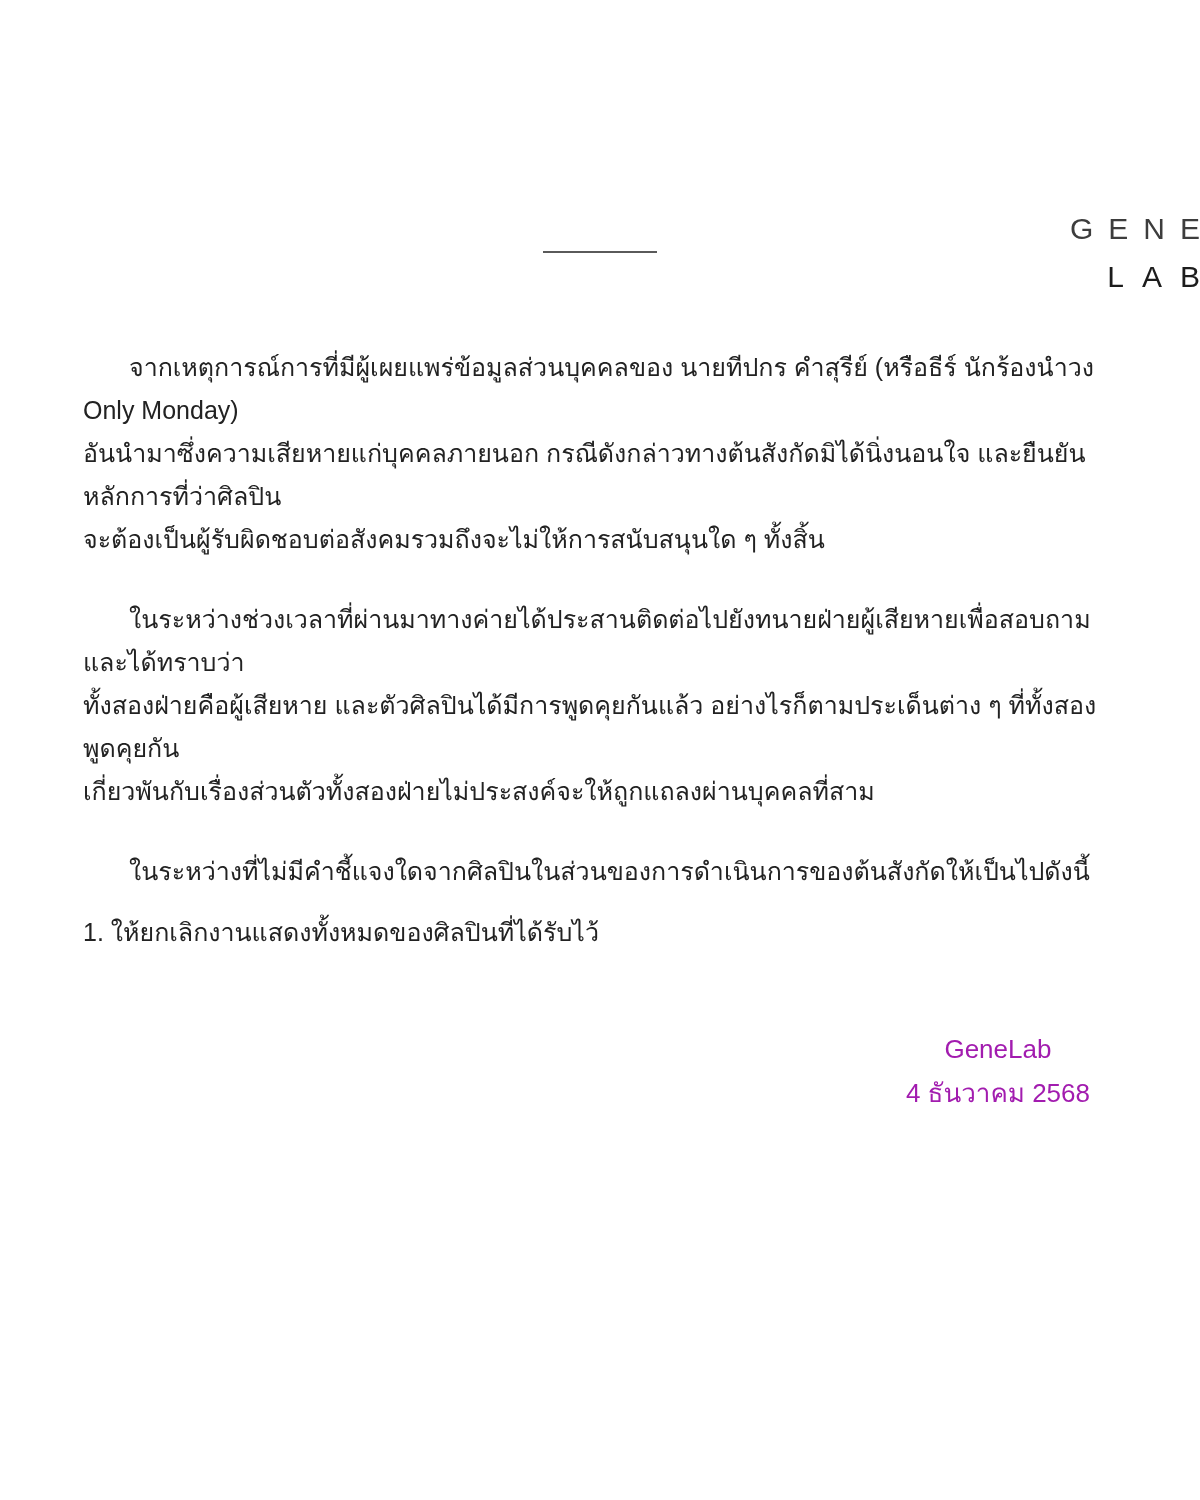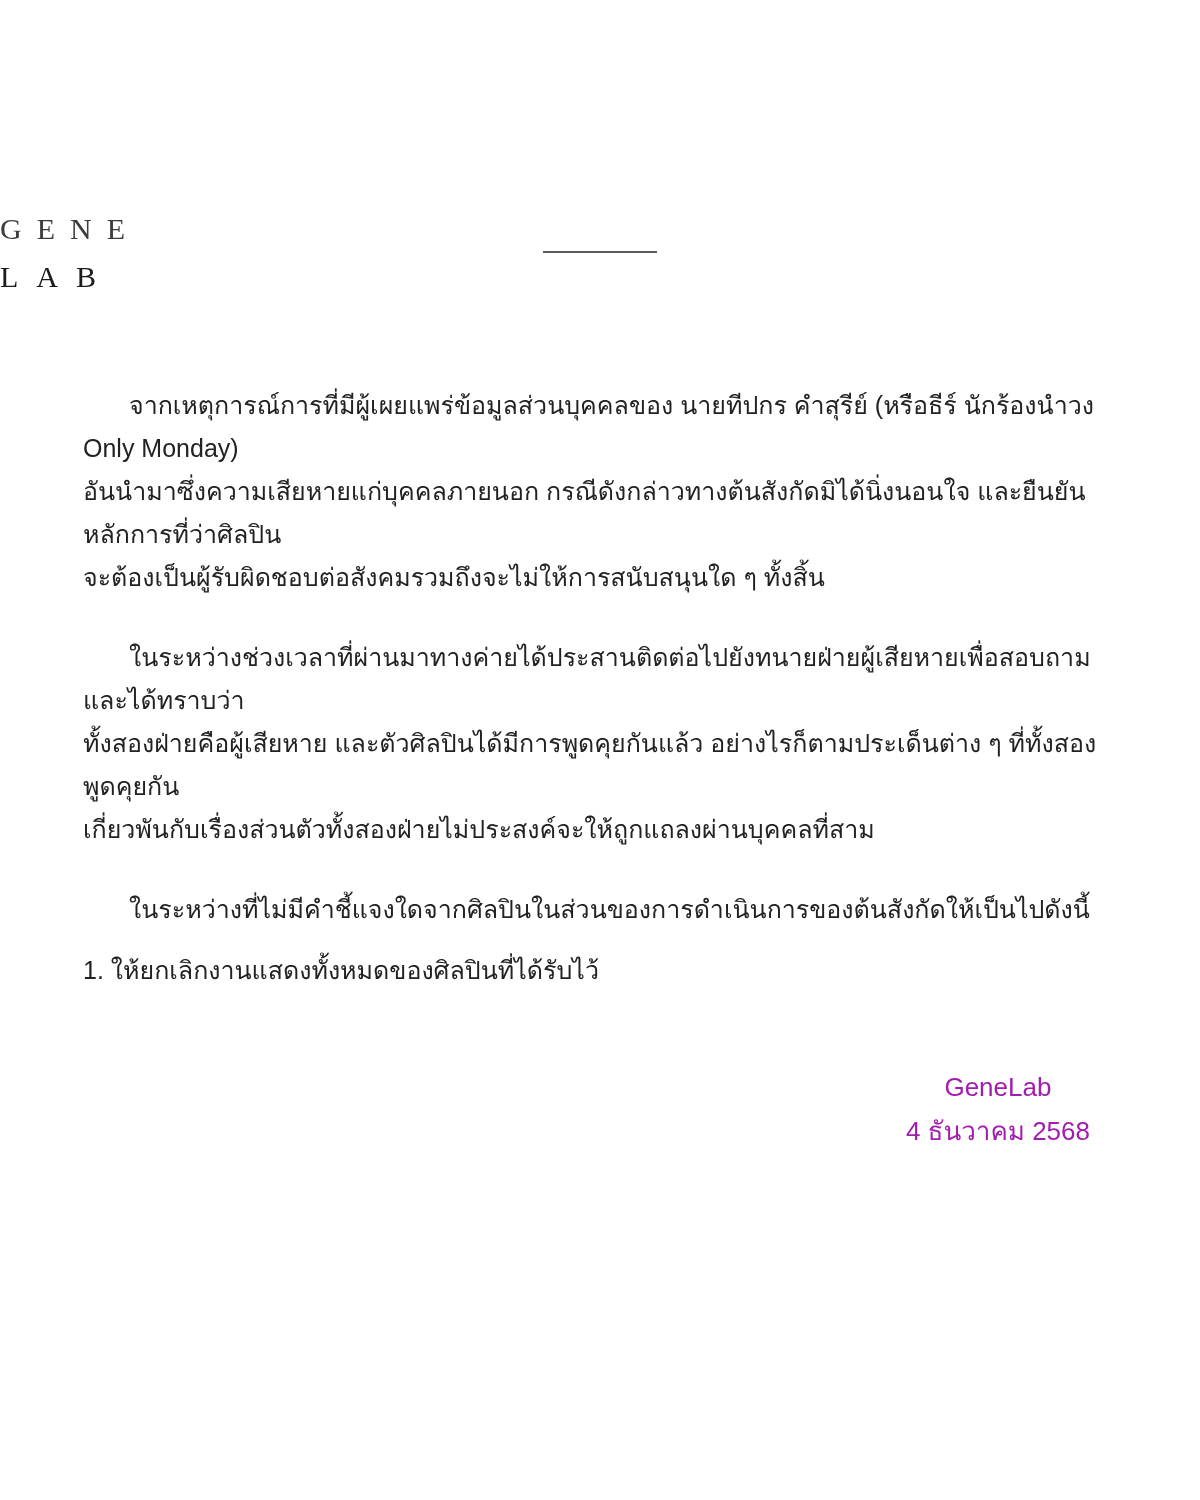--- a/index.html
+++ b/index.html
@@ -15,22 +15,21 @@
     background: #ffffff;
     font-family: "Liberation Sans", "DejaVu Sans", sans-serif;
     color: #222222;
     overflow: hidden;
     box-sizing: border-box;
   }
 
   
   .logo {
     margin-top: 212px;
-    text-align: left;
-    font-family: Liberation Serif, serif;
+    text-align: right;
   }
   .logo-top {
     display: inline-block;
     font-size: 30px;
     line-height: 34px;
     font-weight: 300;
     letter-spacing: 15px;
     margin-right: -15px; 
     color: #3d3d3d;
   }
@@ -45,21 +44,21 @@
     font-size: 30px;
     line-height: 34px;
     font-weight: 500;
     letter-spacing: 18px;
     margin-right: -18px;
     color: #1c1c1c;
   }
 
   
   .content {
-    margin-top: 90px;
+    margin-top: 52px;
     padding: 0 90px 0 83px;
   }
   .para {
     font-size: 25px;
     line-height: 43px;
     margin: 0 0 37px 0;
     text-indent: 46px;
     white-space: pre-line;
     color: #222222;
   }

